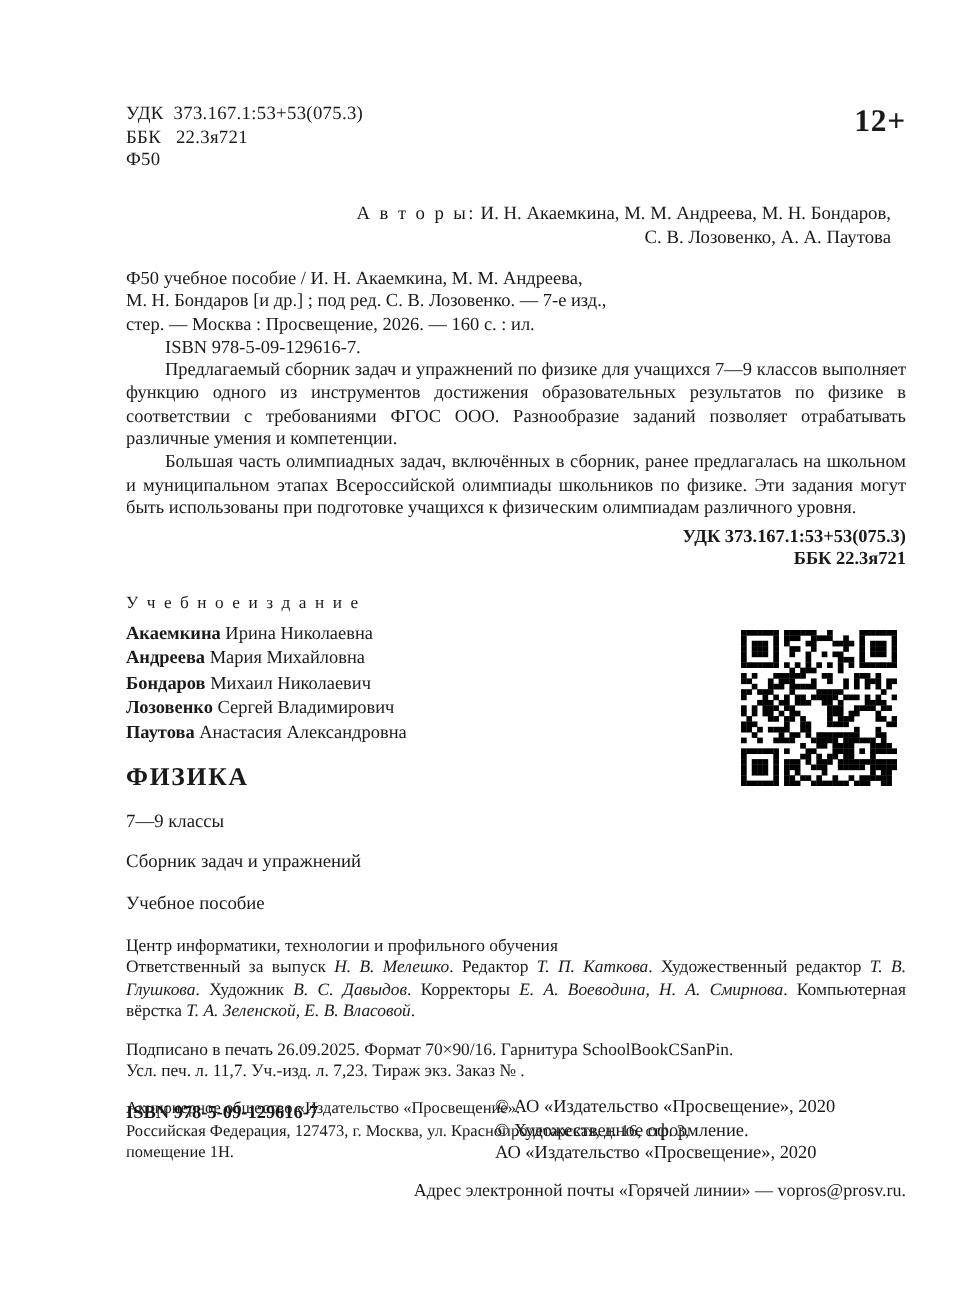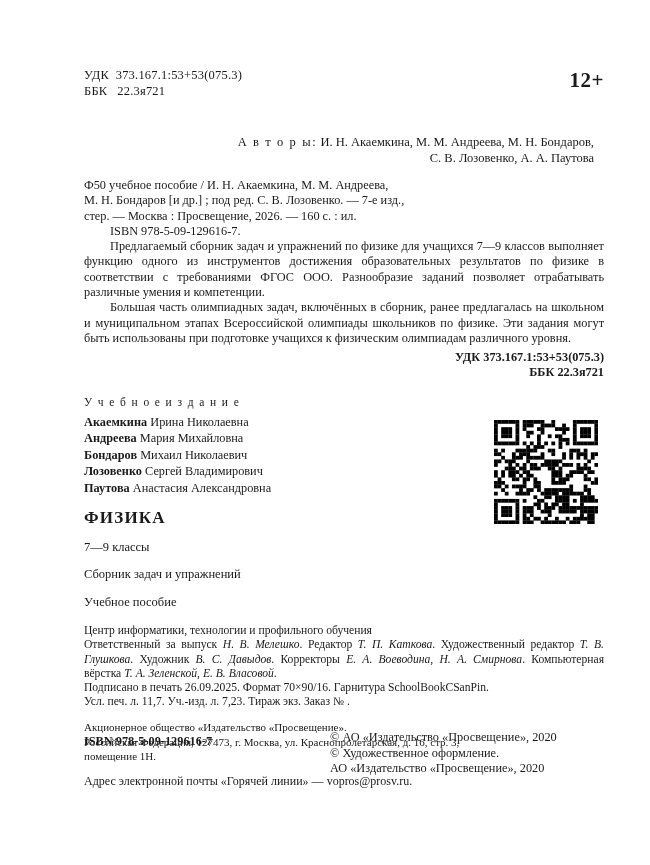--- a/index.html
+++ b/index.html
@@ -127,31 +127,32 @@
   }
 
   
   .production {
     margin-top: 14px;
     font-size: 11.6px;
     line-height: 14.2px;
     text-align: justify;
   }
   .production p { margin: 0 0 0 0; }
-  .production .gap { margin-top: 0; }
+  .production .gap { margin-top: 12px; }
   .ital { font-style: italic; }
 
   .publisher {
     margin-top: 11px;
     font-size: 11px;
     line-height: 14.2px;
   }
   .email-line {
     margin-top: 11px;
     font-size: 12px;
+    text-align: right;
   }
 
   
   .footer {
     position: absolute;
     left: 84px;
     right: 46px;
     top: 730px;
     font-size: 12.3px;
     line-height: 15.5px;
@@ -172,20 +173,21 @@
 </head>
 <body>
 
 <div class="page">
   <div class="content">
 
     <div class="top-row">
       <div class="udk-block">
         <div class="udk-line">УДК  373.167.1:53+53(075.3)</div>
         <div class="udk-line">ББК   22.3я721</div>
+        <div class="udk-line">Ф50</div>
       </div>
       <div class="age-mark">12+</div>
     </div>
 
     <div class="authors">
       <div>
         <span class="lbl">А в т о р ы:</span>
         <span>И. Н. Акаемкина,  М. М. Андреева,  М. Н. Бондаров,</span>
       </div>
       <div>С. В. Лозовенко,  А. А. Паутова</div>

